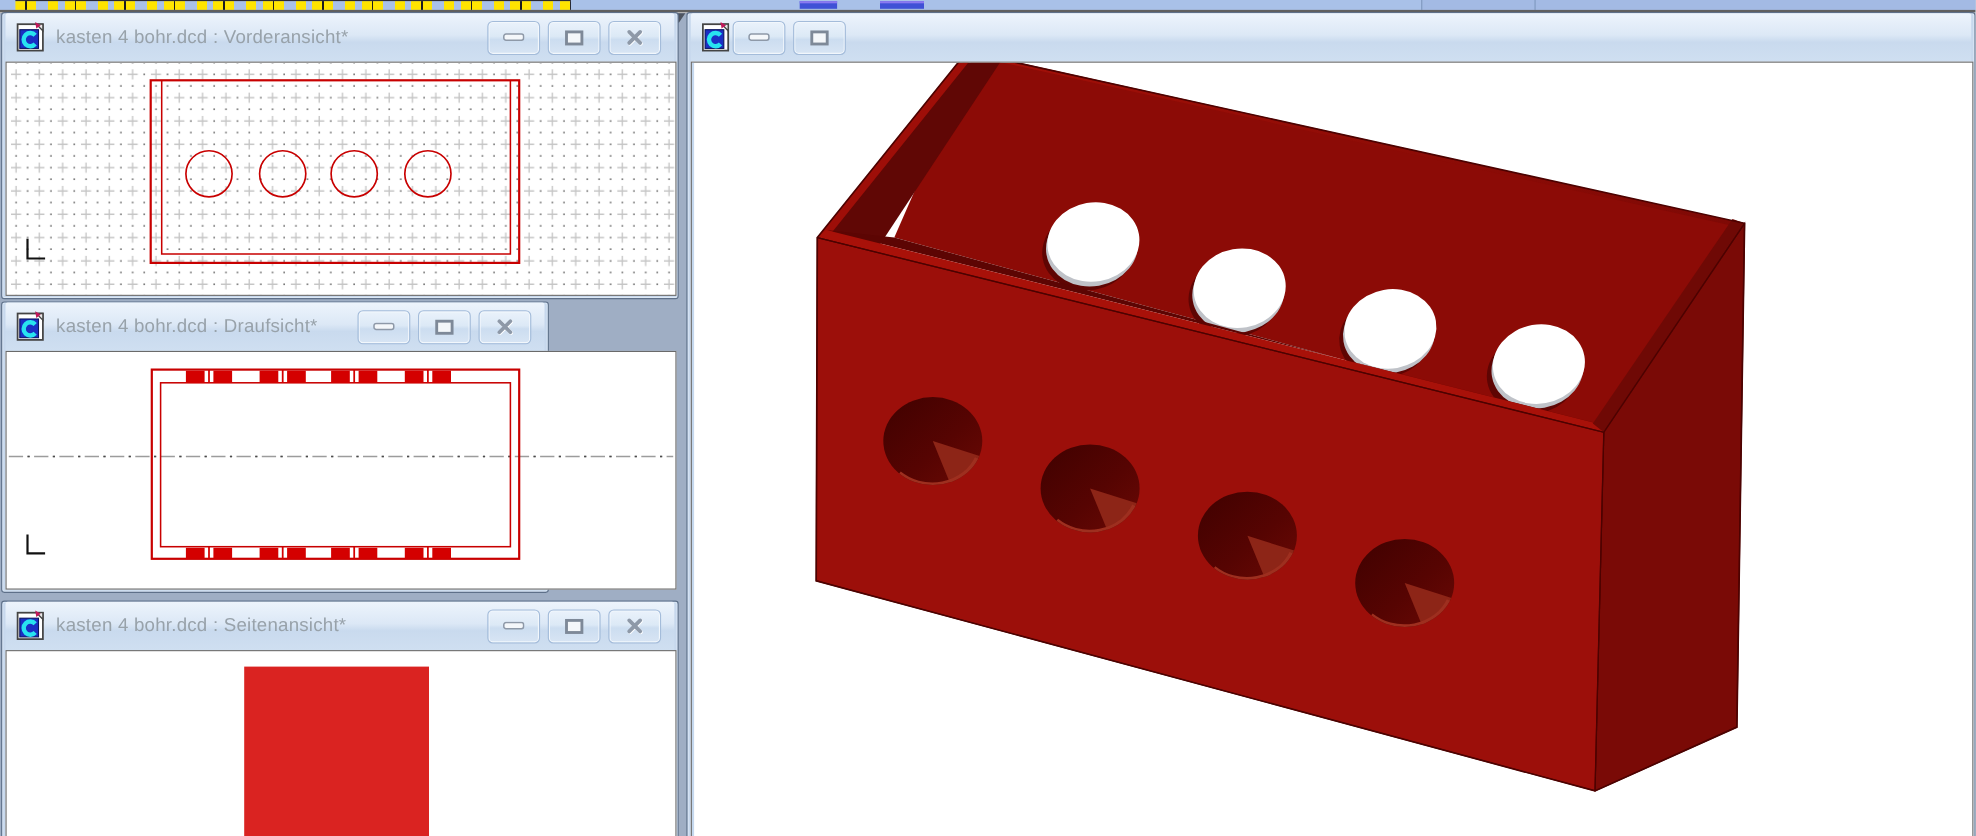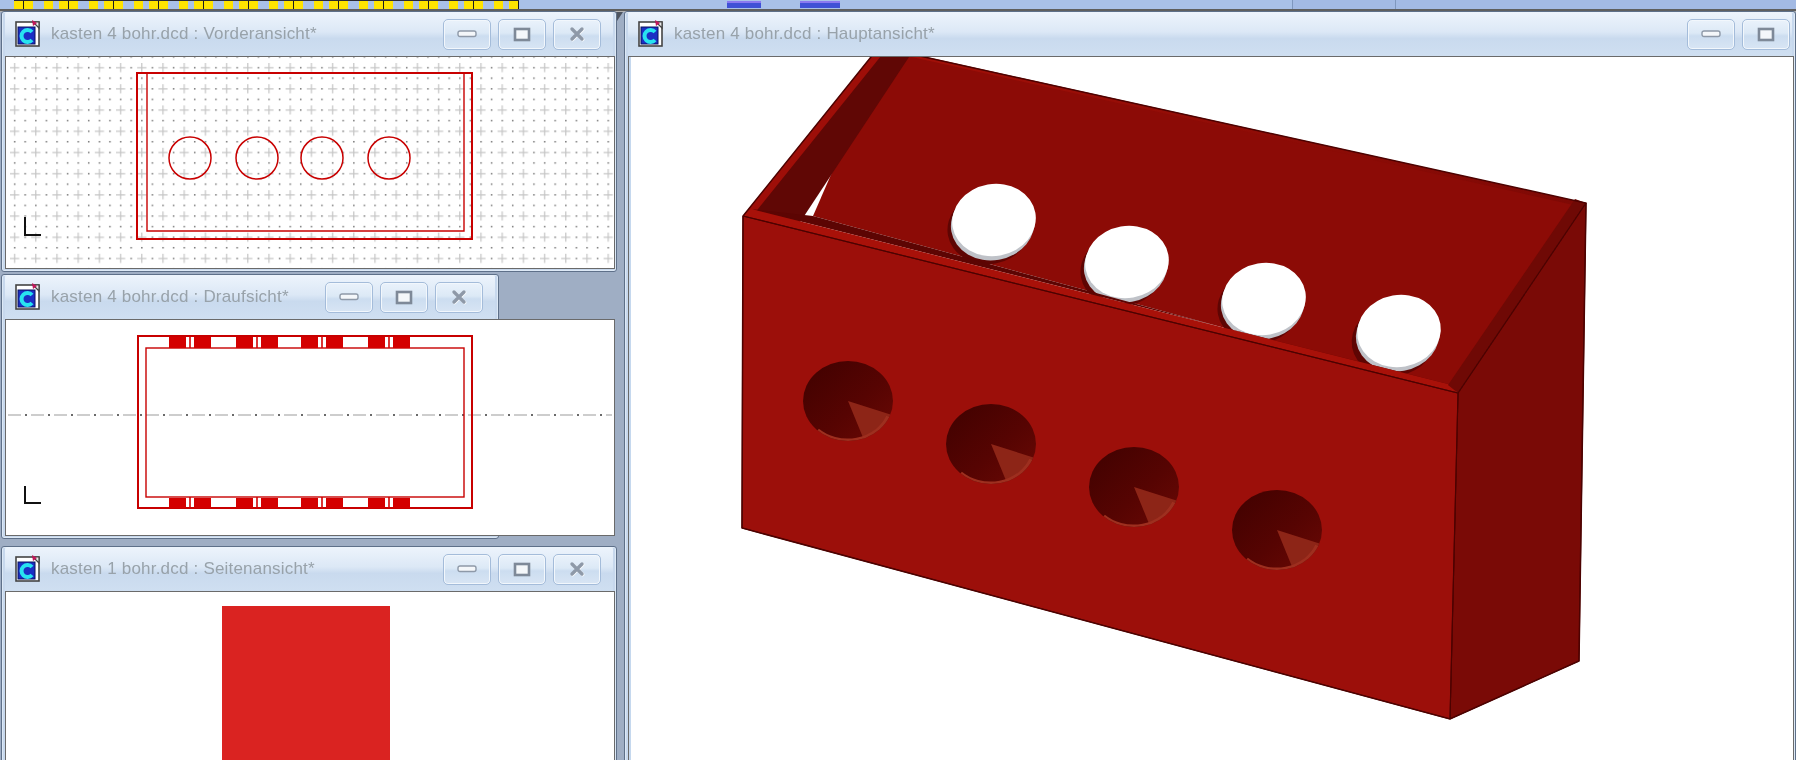--- a/index.html
+++ b/index.html
@@ -202,21 +202,21 @@
 
 <div class="mdi-window" style="left:1px;top:546px;width:616px;height:230px;">
   <div class="titlebar">
     <svg class="mdi-icon" viewBox="0 0 30 30">
       <rect x="3" y="3" width="23" height="24" fill="#FFFFFF" stroke="#444" stroke-width="1.6"></rect>
       <polygon points="20,3 26,3 26,9" fill="#E8E8E8" stroke="#444" stroke-width="1.2"></polygon>
       <polygon points="19,1 24,4 20,7" fill="#C2185B"></polygon>
       <rect x="5" y="8" width="17" height="17" fill="#1B2FC4" stroke="#0A1560" stroke-width="1"></rect>
       <path d="M19 13 A6 6 0 1 0 19 21" fill="none" stroke="#28E3F0" stroke-width="4"></path>
     </svg>
-    <span class="title-text">kasten 1 bohr.dcd : Seitenansicht*</span>
+    <span class="title-text">kasten 4 bohr.dcd : Seitenansicht*</span>
     <div class="winbtns">
       <div class="winbtn">
         <svg width="20" height="8">
             <rect x="1" y="1" width="18" height="5.5" rx="2" fill="#F4F7FA" stroke="#8E99A8" stroke-width="1.4"></rect>
           </svg>
       </div>
       <div class="winbtn">
         <svg width="18" height="15">
             <rect x="2" y="2" width="14" height="11" fill="#F4F7FA" stroke="#7E8998" stroke-width="2.6"></rect>
           </svg>
@@ -238,21 +238,20 @@
 
 <div class="mdi-window" style="left:624px;top:11px;width:1172px;height:752px;">
   <div class="titlebar">
     <svg class="mdi-icon" viewBox="0 0 30 30">
       <rect x="3" y="3" width="23" height="24" fill="#FFFFFF" stroke="#444" stroke-width="1.6"></rect>
       <polygon points="20,3 26,3 26,9" fill="#E8E8E8" stroke="#444" stroke-width="1.2"></polygon>
       <polygon points="19,1 24,4 20,7" fill="#C2185B"></polygon>
       <rect x="5" y="8" width="17" height="17" fill="#1B2FC4" stroke="#0A1560" stroke-width="1"></rect>
       <path d="M19 13 A6 6 0 1 0 19 21" fill="none" stroke="#28E3F0" stroke-width="4"></path>
     </svg>
-    <span class="title-text">kasten 4 bohr.dcd : Hauptansicht*</span>
     <div class="winbtns flush">
       <div class="winbtn">
         <svg width="20" height="8">
             <rect x="1" y="1" width="18" height="5.5" rx="2" fill="#F4F7FA" stroke="#8E99A8" stroke-width="1.4"></rect>
           </svg>
       </div>
       <div class="winbtn">
         <svg width="18" height="15">
             <rect x="2" y="2" width="14" height="11" fill="#F4F7FA" stroke="#7E8998" stroke-width="2.6"></rect>
           </svg>

